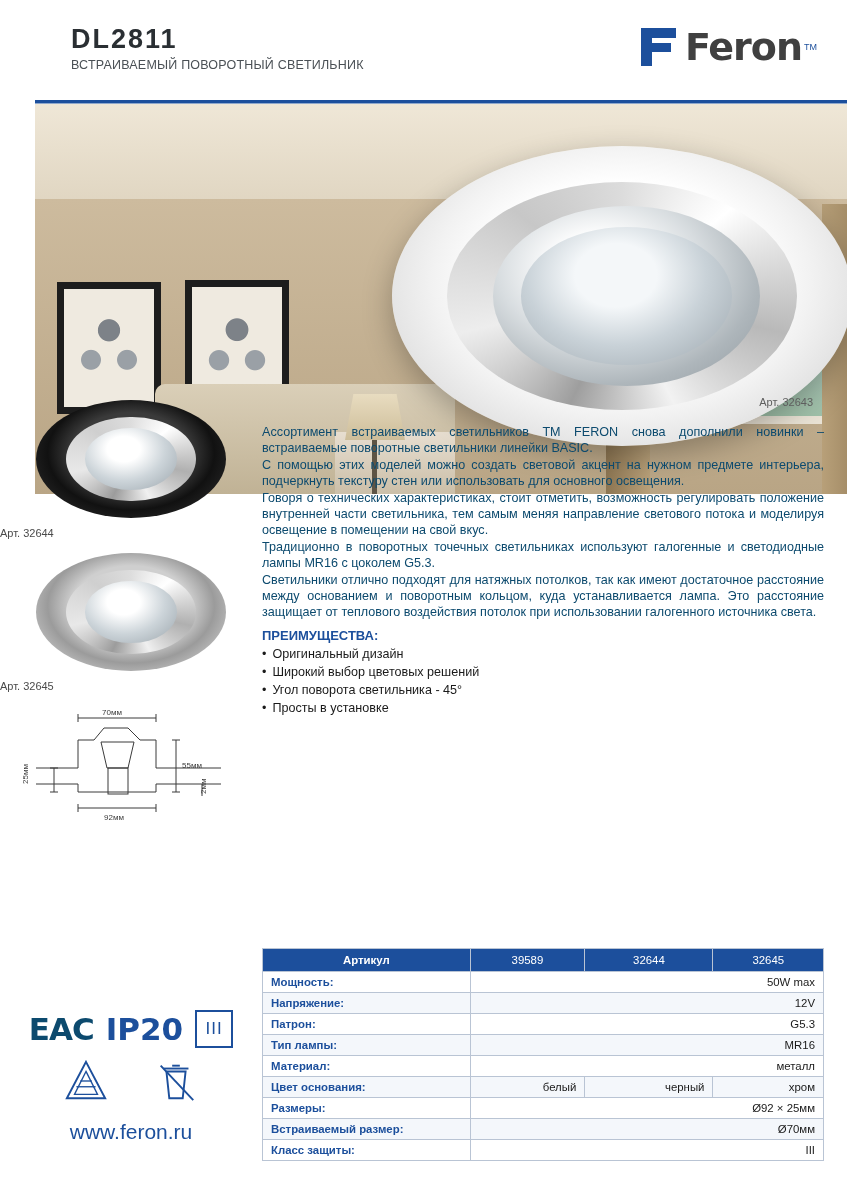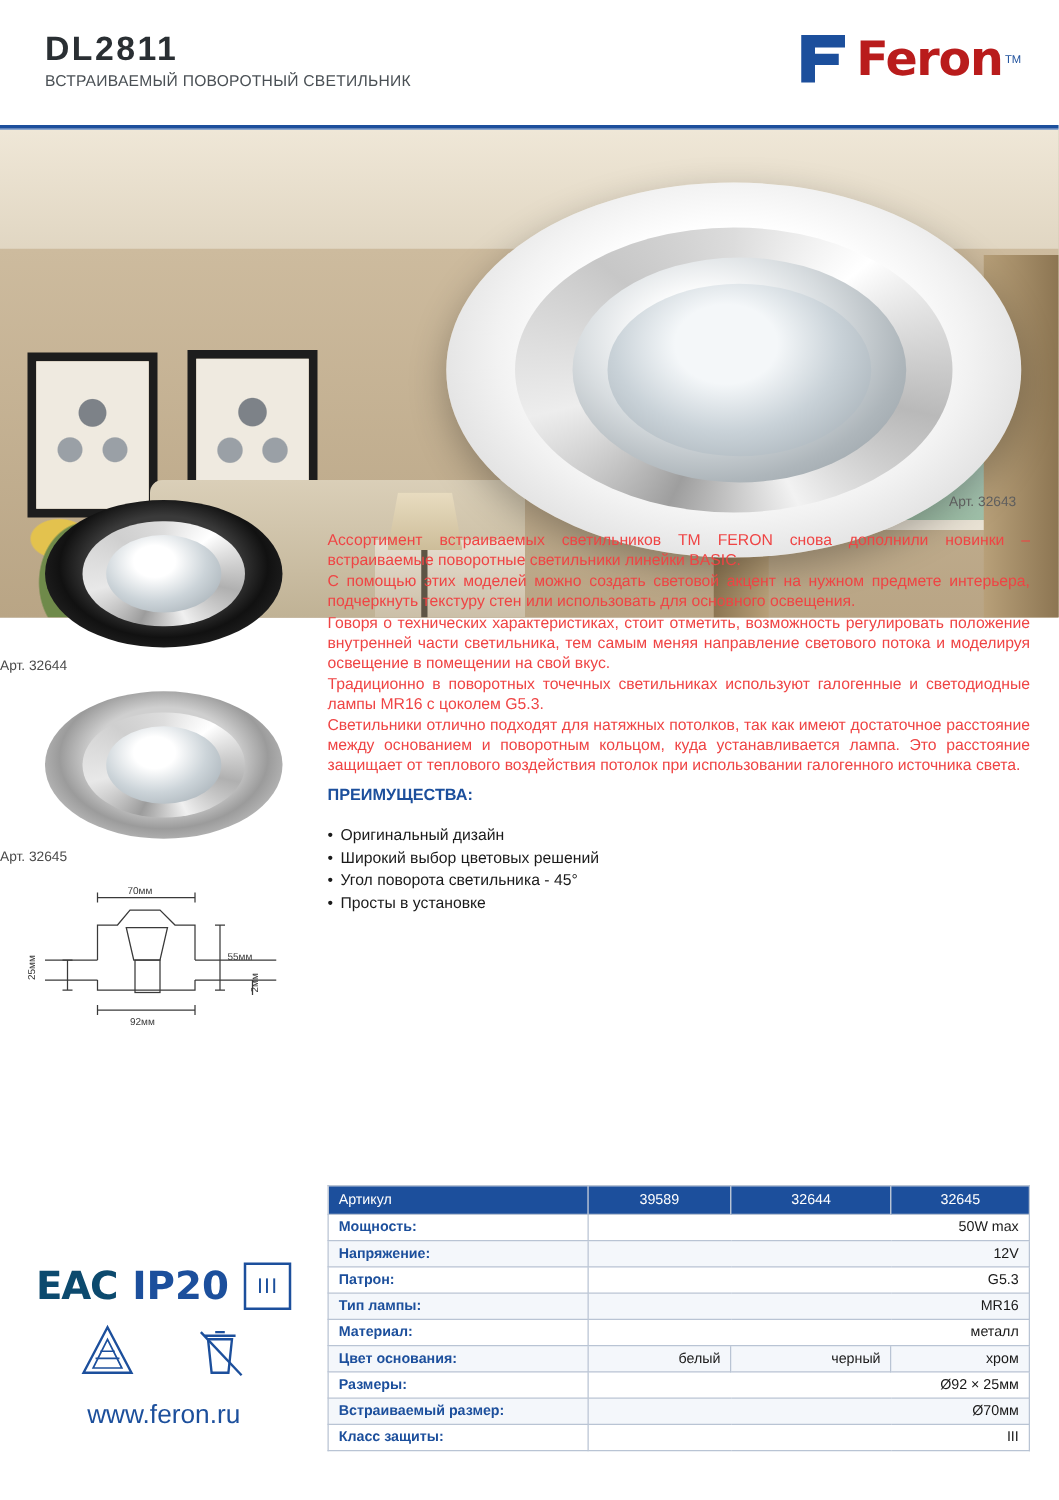--- a/index.html
+++ b/index.html
@@ -2,21 +2,21 @@
 <html><head>
 <meta charset="utf-8">
 <style>
   * { box-sizing: border-box; margin: 0; padding: 0; }
   html, body {
     width: 847px; height: 1200px;
     font-family: "Liberation Sans", sans-serif;
     background: #ffffff;
     overflow: hidden;
   }
-  .page { position: relative; width: 847px; height: 1200px; background:#fff; }
+  .page { position: relative; width: 847px; height: 1200px; background:#fff;padding-left:35px; }
 
   
   .header { position: relative; height: 100px; padding: 26px 30px 0 36px; }
   .model-title {
     font-size: 27px; font-weight: bold; color: #2a2f33;
     letter-spacing: 2px; line-height: 1;
   }
   .model-sub {
     font-size: 12.5px; color: #4a5055; margin-top: 5px; letter-spacing: 0.2px;
   }
@@ -30,21 +30,21 @@
   .logo-mark .bar-v {
     position:absolute; left:0; top:0; width:11px; height:38px; background:#1c4f9c;
   }
   .logo-mark .bar-t {
     position:absolute; left:11px; top:0; width:24px; height:10px; background:#1c4f9c;
   }
   .logo-mark .bar-m {
     position:absolute; left:11px; top:15px; width:19px; height:9px; background:#1c4f9c;
   }
   .logo-text {
-    font-size: 38px; font-weight: bold; color: #b91c1c; letter-spacing: -1px;
+    font-size: 38px; font-weight: bold; color: #404040; letter-spacing: -1px;
     line-height: 1; font-family: "DejaVu Sans", sans-serif;
   }
   .logo-tm {
     font-size: 9px; color:#1c4f9c; vertical-align: super; margin-left:2px;
   }
   .header-rule { height: 3px; background: #1c4f9c; margin: 0; }
   .header-rule2 { height: 1px; background:#8fa8cc; }
 
   
   .hero {
@@ -173,35 +173,35 @@
   .ip20 { font-family:"DejaVu Sans", sans-serif; font-size:31px; font-weight:bold; color:#1c4f9c; }
   .cls-box { width:38px; height:38px; border:2px solid #1c4f9c; display:flex; align-items:center; justify-content:center; }
   .cls-box span { font-size:17px; color:#1c4f9c; letter-spacing:1px; }
   .cert-row2 { display:flex; align-items:center; justify-content:center; gap:44px; margin-top:10px; }
   .cert-icon { width:46px; height:46px; }
   .site { margin-top:16px; font-size:21px; color:#1c4f9c; }
 
   
   .content { position:absolute; left:262px; top:424px; width:562px; }
   .body-text {
-    font-size:12.6px; line-height:16.4px; color:#ef4444; text-align:justify;
+    font-size:12.6px; line-height:16.4px; color:#0c4a6e; text-align:justify;
   }
   .body-text p { margin-bottom:0px; }
   .adv-title { color:#1c4f9c; font-weight:bold; font-size:13px; margin-top:7px; }
-  .adv-list { list-style:none; margin-top:16px; }
+  .adv-list { list-style:none; margin-top:2px; }
   .adv-list li { font-size:12.6px; line-height:18px; color:#1a1a1a; }
   .adv-list li:before { content:"\2022"; color:#1a1a1a; margin-right:6px; }
 
   
   .spec { position:absolute; left:262px; top:948px; width:562px; border-collapse:collapse; }
   .spec th, .spec td {
     border:1px solid #b9c4d4; font-size:11.4px; color:#1a1a1a; padding:4px 8px;
   }
   .spec thead th {
-    background:#1c4f9c; color:#fff; font-weight:normal; text-align:left; padding:5px 8px;
+    background:#1c4f9c; color:#fff; font-weight:bold; text-align:center; padding:5px 8px;
   }
   .spec thead th.c { text-align:center; font-weight:normal; }
   .spec td.k { width:37%; color:#1c4f9c; font-weight:bold; }
   .spec td.c { text-align:right; }
   .spec tbody tr:nth-child(odd) td { background:#ffffff; }
   .spec tbody tr:nth-child(even) td { background:#f4f7fb; }
 </style>
 </head>
 <body>
 

